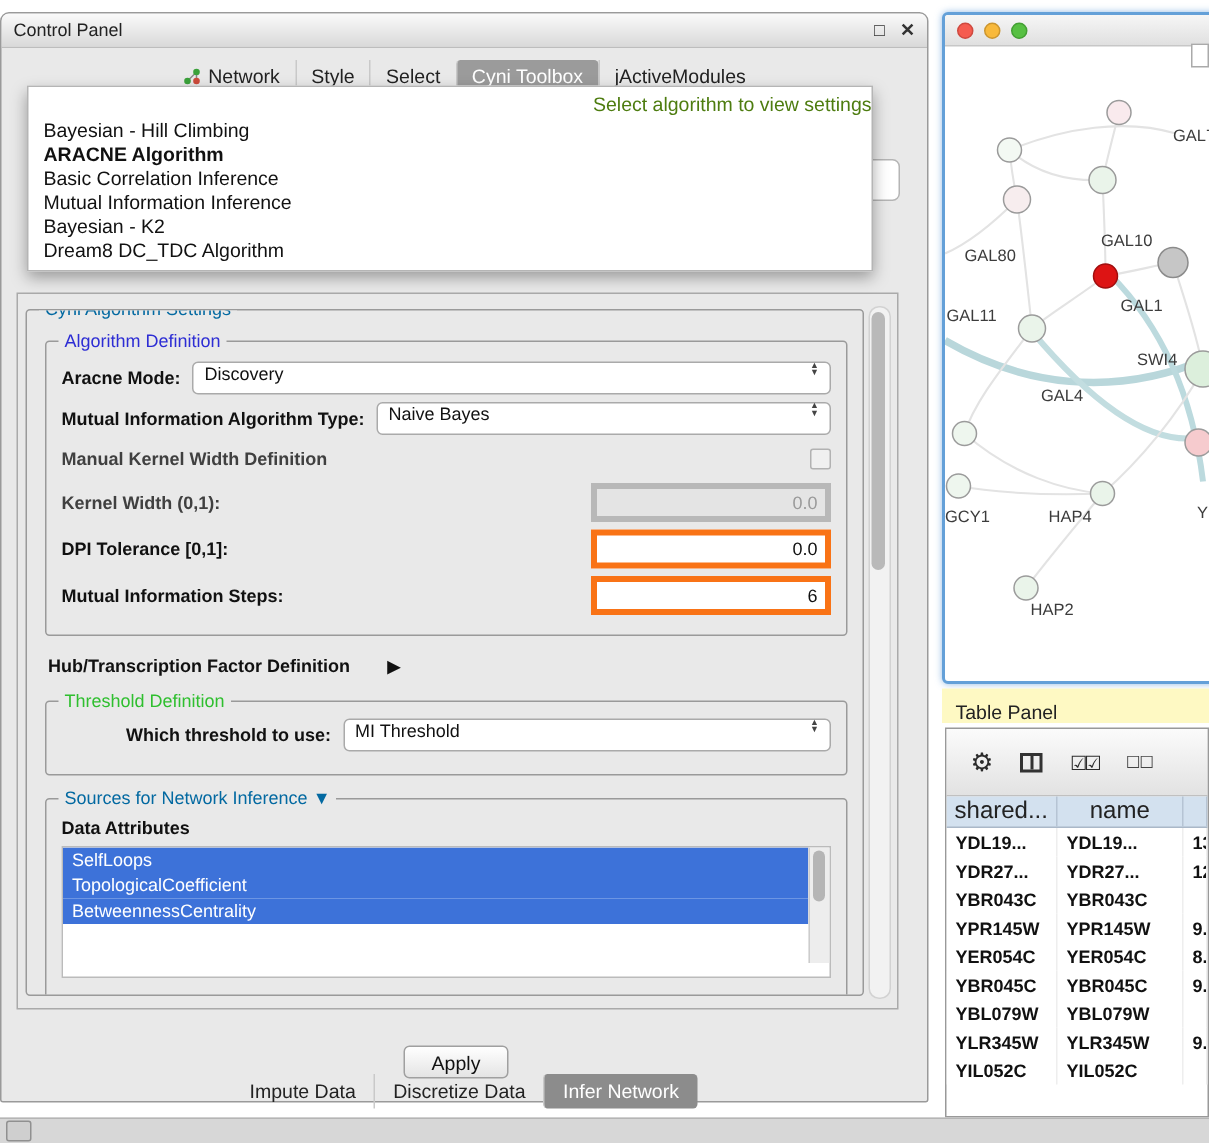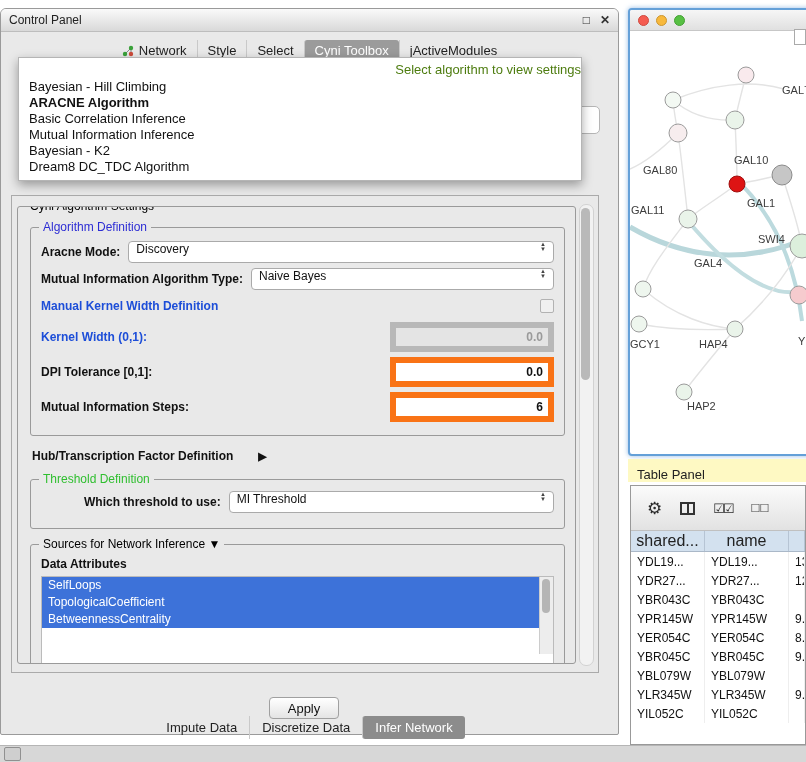--- a/index.html
+++ b/index.html
@@ -24,33 +24,33 @@
     box-shadow:0 4px 10px rgba(0,0,0,.35);z-index:50;padding:3px 0 5px;}
   .dd-placeholder{text-align:right;color:#4d7c0f;font-size:13px;height:18px;line-height:18px;}
   .dd-item{font-size:13px;color:#111;height:16px;line-height:16px;padding:0 10px;}
   .dd-item.bold{font-weight:bold;}
   .combo-remnant{position:absolute;left:570px;top:97px;width:27px;height:26px;background:#fff;
     border:1px solid #b5b5b5;border-radius:5px;z-index:10;}
   
   .settings-viewport{position:absolute;left:10px;top:186px;width:588px;height:478px;border:1px solid #aaa;
     box-sizing:border-box;background:#e9e9e9;overflow:hidden;}
   .group{border:1px solid #9a9a9a;border-radius:3px;position:relative;}
-  .group-title{position:absolute;top:-8px;left:8px;background:#e9e9e9;padding:0 4px;font-size:12px;color:#000000;white-space:nowrap;}
+  .group-title{position:absolute;top:-8px;left:8px;background:#e9e9e9;padding:0 4px;font-size:12px;color:#0369a1;white-space:nowrap;}
   .group-title.blue{color:#2d2dd4;}
   .group-title.green{color:#2fbf2f;}
   .cyni-group{margin:10px 22px 8px 5px;height:456px;overflow:hidden;}
   .algdef-group{margin:20px 10px 0 12px;padding:8px 8px 8px;}
   .row{display:flex;align-items:center;margin:5px 2px;min-height:22px;}
   .row label{font-weight:bold;font-size:12px;color:#111;white-space:nowrap;}
-  .row label.disabled{color:#1d4ed8;}
+  .row label.disabled{color:#404040;}
   .combo{flex:1;margin-left:8px;height:22px;background:#fff;border:1px solid #aaa;border-radius:4px;
     display:flex;font-size:12px;padding:0 7px;box-sizing:border-box;}
   .combo .arrows{margin-left:auto;display:flex;flex-direction:column;line-height:5px;font-size:6px;color:#444;}
-  .field{margin-left:auto;width:142px;height:18px;background:#fff;border:6px solid #f97316;font-size:12px;
-    display:flex;align-items:center;justify-content:flex-end;padding:0 5px;box-sizing:content-box;font-weight:bold;}
+  .field{margin-left:auto;width:142px;height:18px;background:#fff;border:4px solid #f97316;font-size:12px;
+    display:flex;align-items:center;justify-content:flex-end;padding:0 5px;box-sizing:content-box;}
   .field.disabled{background:#e4e4e4;border-color:#b8b8b8;color:#9a9a9a;}
   .checkbox{margin-left:auto;width:12px;height:12px;border:1px solid #b2b2b2;background:#f0f0f0;border-radius:2px;}
   .hub-row{margin:13px 0 4px 14px;font-weight:bold;font-size:12px;display:flex;align-items:center;gap:25px;color:#111;}
   .hub-row .tri{font-size:11px;}
   .threshold-group{margin:16px 10px 0 12px;padding:6px 8px 10px;}
   .which-row{margin-left:45px;}
   .mi-group{margin:14px 2px 2px 8px;padding:8px 8px 8px;}
   .sources-group{margin:15px 10px 0 12px;padding:4px 8px 0;height:130px;}
   .attr-label{font-weight:bold;font-size:12px;margin:8px 0 5px 2px;}
   .attr-list{position:relative;background:#fff;border:1px solid #bbb;height:86px;margin:0 2px 0 2px;overflow:hidden;}
@@ -87,21 +87,21 @@
   .table-toolbar{height:44px;background:linear-gradient(#fbfbfb,#e2e2e2);border-bottom:1px solid #c0c0c0;
     display:flex;align-items:center;gap:18px;padding-left:16px;color:#2b2b2b;}
   .gear-glyph{font-size:17px;line-height:17px;}
   .cols-glyph{width:15px;height:13px;border:2px solid #333;box-sizing:border-box;
     background:linear-gradient(#333,#333) center/2px 100% no-repeat;}
   .checks-glyph{font-size:13px;letter-spacing:-2px;}
   .unchecks-glyph{font-size:11px;letter-spacing:-1px;color:#444;}
   .grid-header{display:flex;height:20px;background:#d3e1ef;border-bottom:1px solid #aab8c8;font-size:16px;color:#222;}
   .grid-header .col{border-right:1px solid #b6c4d4;display:flex;align-items:center;justify-content:center;
     box-sizing:border-box;overflow:hidden;white-space:nowrap;}
-  .grid-row{display:flex;height:19px;background:#fff;font-size:12px;color:#111;}
+  .grid-row{display:flex;height:19px;background:#fff;font-size:12px;color:#111;font-weight:bold;}
   .grid-row .col{padding:0 0 0 6px;display:flex;align-items:center;border-right:1px solid #eeeeee;
     box-sizing:border-box;overflow:hidden;white-space:nowrap;}
   .c0{width:74px;flex:none;}
   .c1{width:84px;flex:none;}
   .c2{flex:1;min-width:0;}
   
   .bottom-strip{position:absolute;left:0;top:745px;width:806px;height:17px;background:#d7d7d7;border-top:1px solid #b5b5b5;}
   .corner-icon{position:absolute;left:4px;top:747px;width:15px;height:12px;background:#cfcfcf;border:1px solid #909090;border-radius:2px;}
 </style>
 </head>

